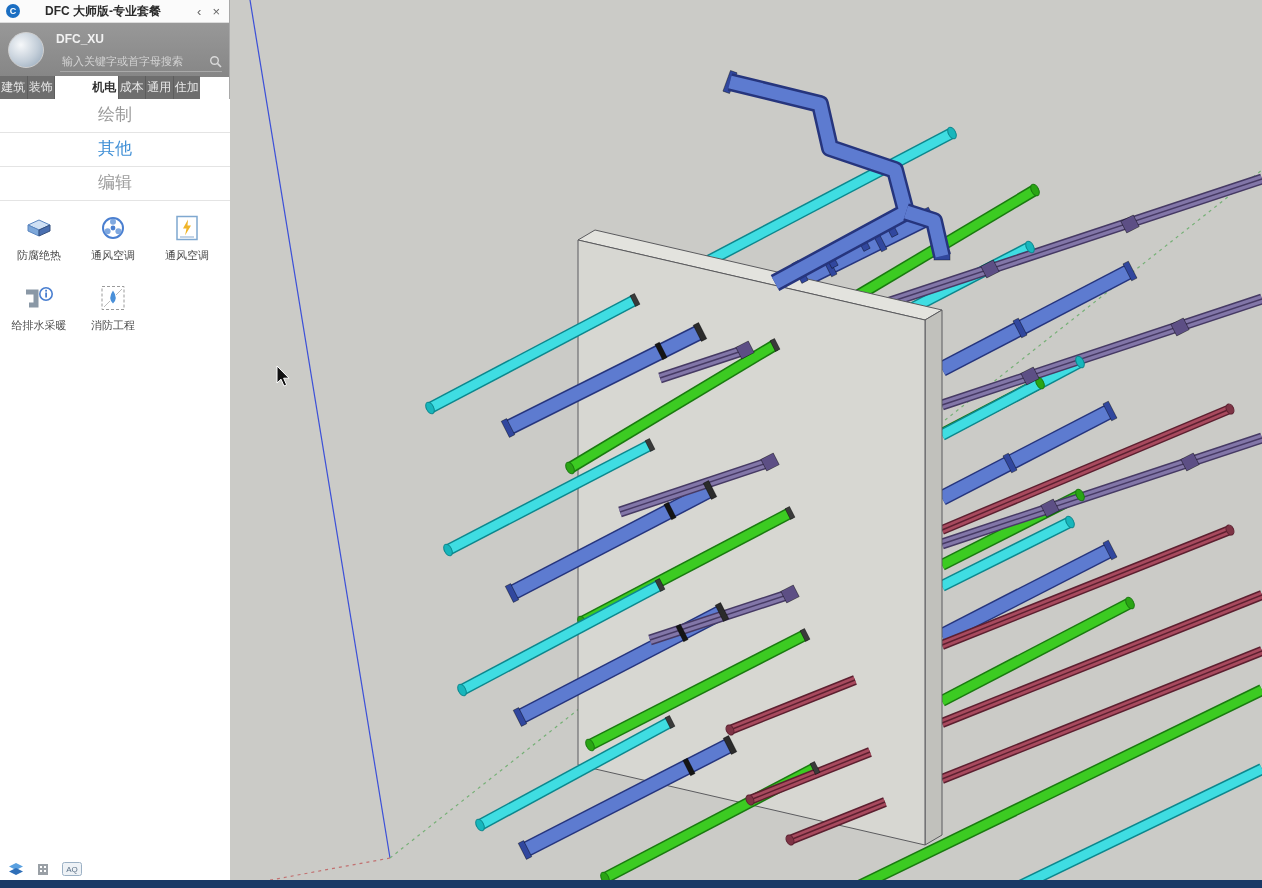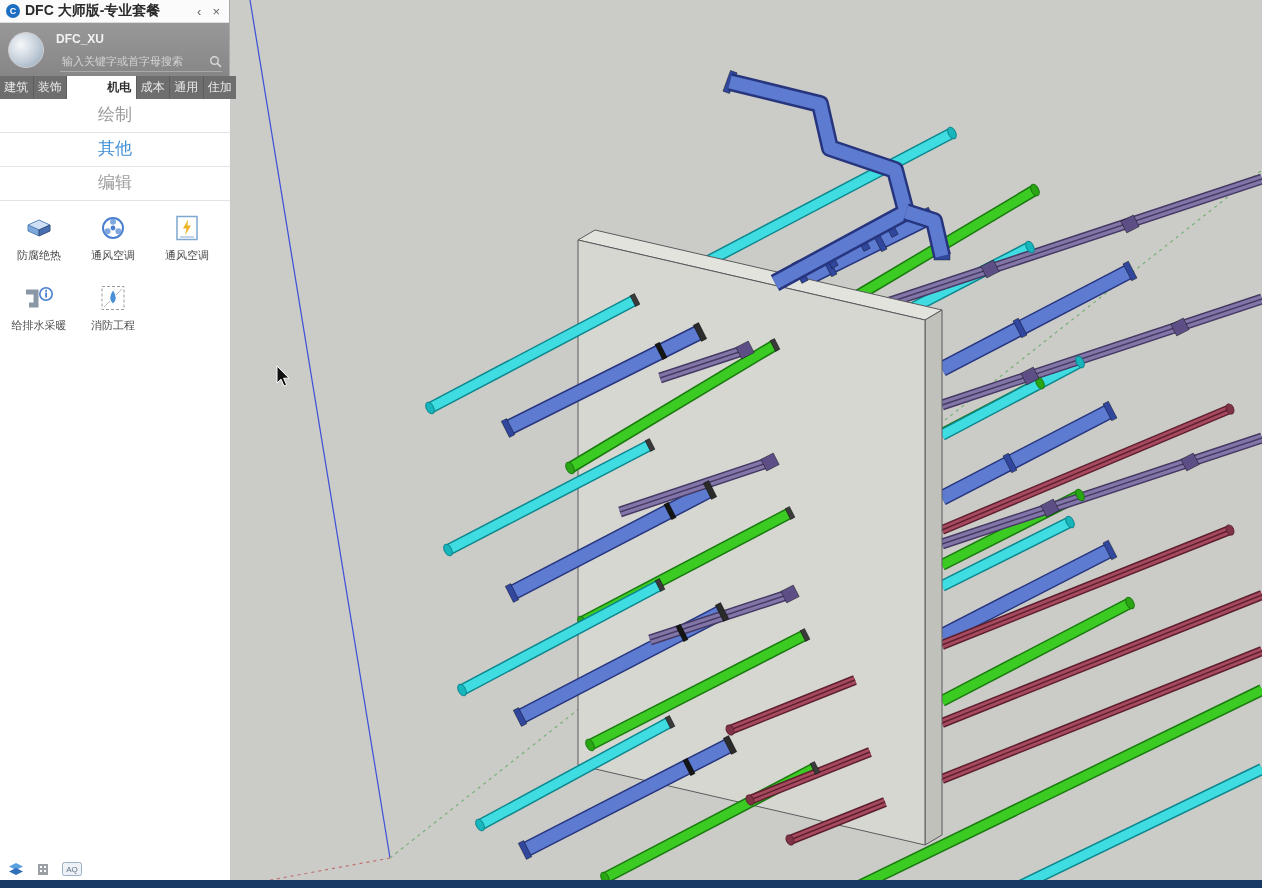--- a/index.html
+++ b/index.html
@@ -6,33 +6,33 @@
   #app{position:relative;width:1262px;height:888px;overflow:hidden;
        font-family:"Liberation Sans",sans-serif;background:#cbcbc7;}
 
   
   .panel{position:absolute;left:0;top:0;width:230px;height:880px;background:#ffffff;
          border-right:1px solid #a9a9a9;box-sizing:border-box;z-index:5;}
   .titlebar{height:22px;display:flex;align-items:center;gap:5px;padding:0 6px;
             background:#fbfbfb;border-bottom:1px solid #dcdcdc;}
   .logo{width:14px;height:14px;border-radius:50%;background:#1b6ec2;color:#fff;
         font-size:9px;font-weight:bold;display:flex;align-items:center;justify-content:center;flex:0 0 auto;}
-  .title{flex:1;font-size:14px;font-weight:bold;color:#2b2b2b;white-space:nowrap;overflow:hidden;}
+  .title{flex:1;font-size:12px;font-weight:bold;color:#2b2b2b;white-space:nowrap;overflow:hidden;margin-left:20px;}
   .winbtn{color:#666;font-size:13px;line-height:13px;padding:0 3px;cursor:default;}
   .account{height:54px;background:linear-gradient(#989898,#868686);position:relative;}
   .avatar{position:absolute;left:8px;top:9px;width:36px;height:36px;border-radius:50%;
           background:radial-gradient(circle at 35% 35%,#f6f8fa,#c2cdd8 55%,#8fa2b5);
           border:1px solid #cfcfcf;box-sizing:border-box;}
   .acc-name{position:absolute;left:56px;top:9px;font-size:12px;font-weight:bold;color:#f2f2f2;}
   .searchrow{position:absolute;left:60px;top:28px;width:162px;height:20px;
              border-bottom:1px solid rgba(255,255,255,0.28);display:flex;align-items:center;}
   .searchrow input{flex:1;background:transparent;border:none;outline:none;font-size:11px;
                    color:#f0f0f0;font-family:"Liberation Sans",sans-serif;}
   .searchrow input::placeholder{color:#d4d4d4;}
-  .tabs{position:absolute;left:0;top:76px;width:236px;height:23px;display:flex;background:#6e6e6e;}
+  .tabs{position:absolute;left:0;top:76px;width:200px;height:23px;display:flex;background:#6e6e6e;}
   .tab{flex:1;text-align:center;line-height:23px;font-size:12px;color:#e9e9e9;
        background:#6e6e6e;border-right:1px solid #5d5d5d;cursor:default;white-space:nowrap;}
   .tab:last-child{border-right:none;}
   .tab.active{background:#ffffff;color:#2f2f2f;font-weight:bold;padding-left:36px;}
   .body{position:absolute;left:0;top:99px;width:230px;bottom:0;background:#fff;}
   .section{height:33px;position:relative;text-align:center;border-bottom:1px solid #e4e4e4;}
   .section span{line-height:32px;font-size:17px;color:#9a9a9a;}
   .section.active span{color:#3f8fd6;}
   .tools{display:flex;flex-wrap:wrap;padding:10px 2px 0 2px;}
   .tool{width:74px;margin-bottom:18px;text-align:center;cursor:default;}

